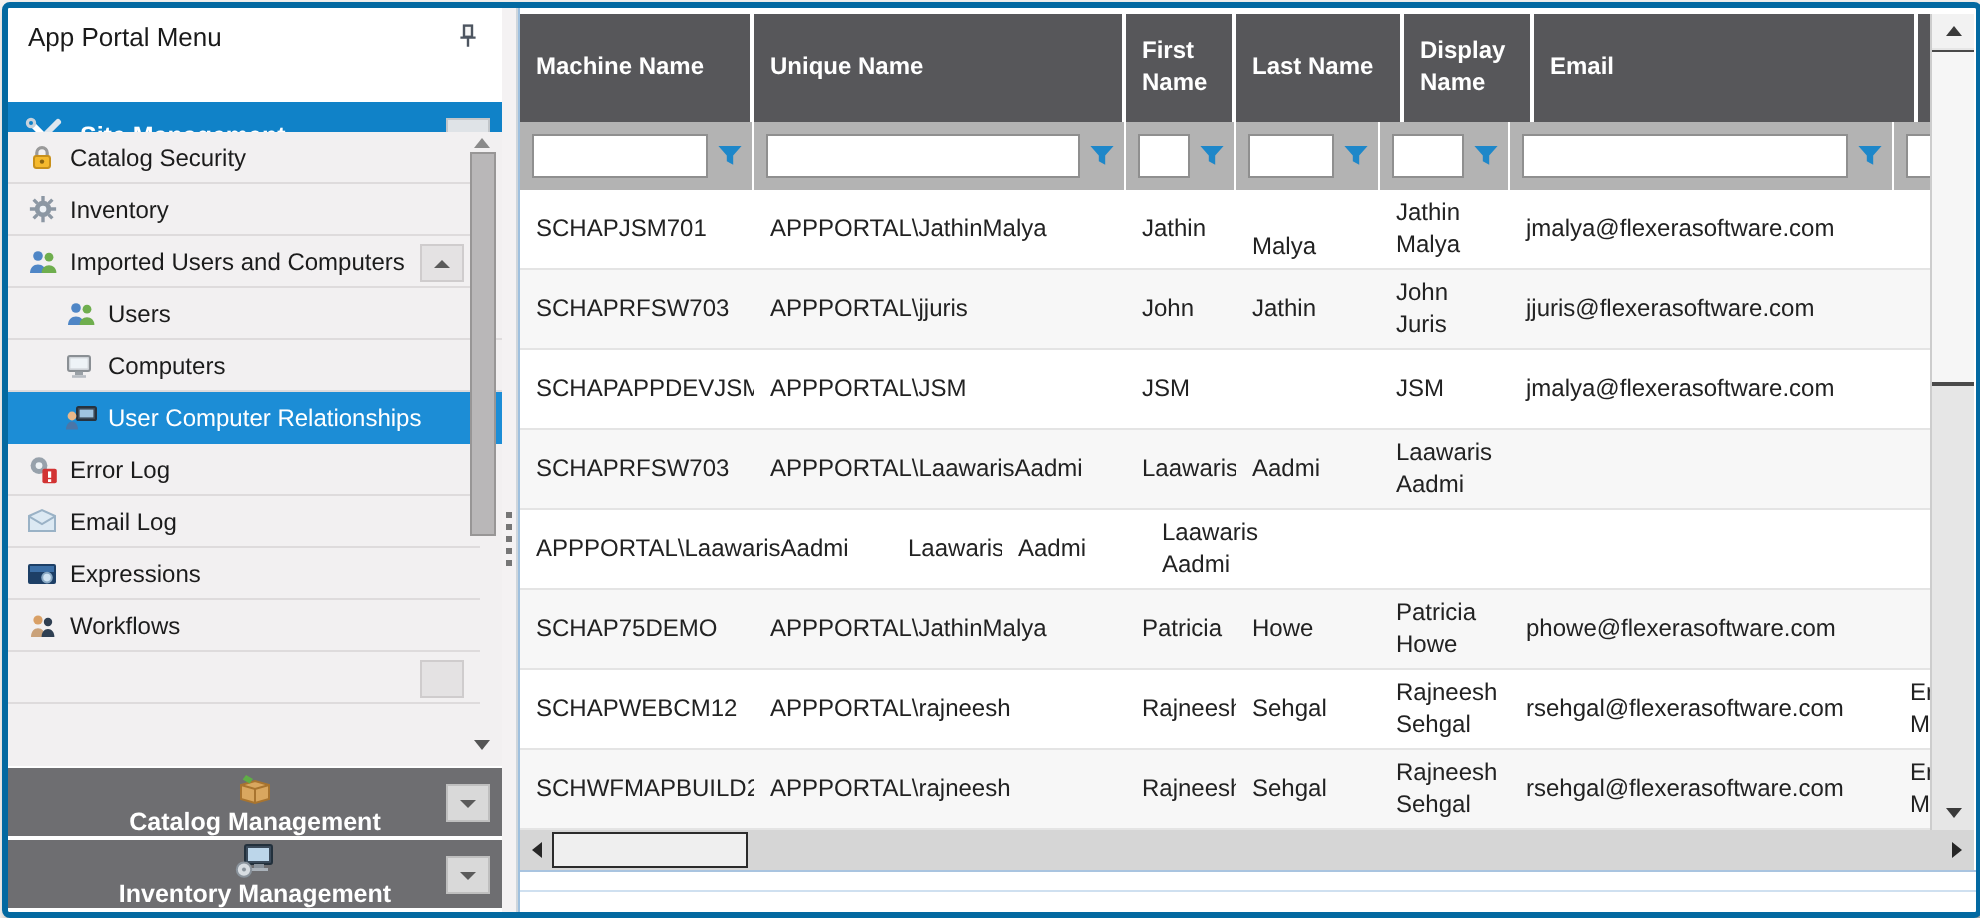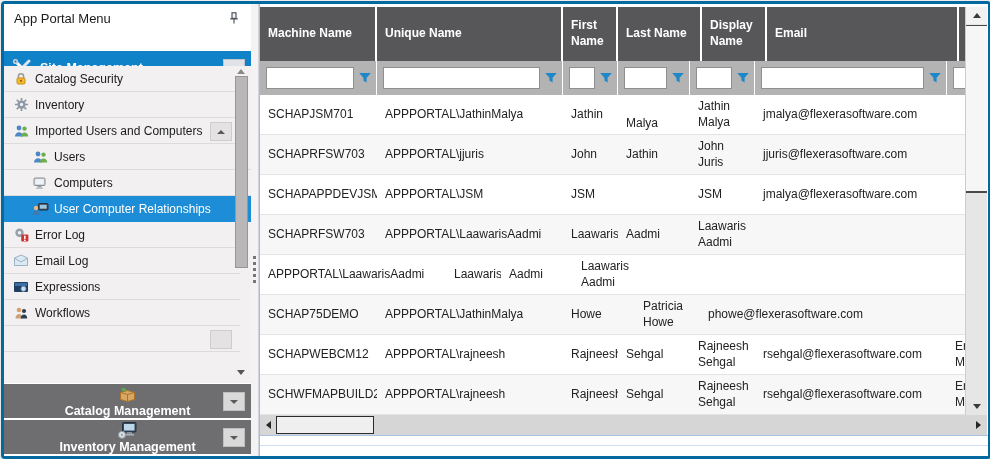--- a/index.html
+++ b/index.html
@@ -388,20 +388,21 @@
             <div class="g-cell" style="width: 186px;">APPPORTAL\LaawarisAadmi</div>
             <div class="g-cell" style="width: 55px;">Laawaris</div>
             <div class="g-cell" style="width: 72px;">Aadmi</div>
             <div class="g-cell" style="width: 65px;">Laawaris Aadmi</div>
             <div class="g-cell" style="width: 192px;"></div>
             <div class="g-cell" style="width: 60px;"></div>
           </div>
           <div class="grow">
             <div class="g-cell" style="width: 117px;">SCHAP75DEMO</div>
             <div class="g-cell" style="width: 186px;">APPPORTAL\JathinMalya</div>
+            <div class="g-cell" style="width: 55px;">Patricia</div>
             <div class="g-cell" style="width: 72px;">Howe</div>
             <div class="g-cell" style="width: 65px;">Patricia Howe</div>
             <div class="g-cell" style="width: 192px;">phowe@flexerasoftware.com</div>
             <div class="g-cell" style="width: 60px;"></div>
           </div>
           <div class="grow">
             <div class="g-cell" style="width: 117px;">SCHAPWEBCM12</div>
             <div class="g-cell" style="width: 186px;">APPPORTAL\rajneesh</div>
             <div class="g-cell" style="width: 55px;">Rajneesh</div>
             <div class="g-cell" style="width: 72px;">Sehgal</div>

